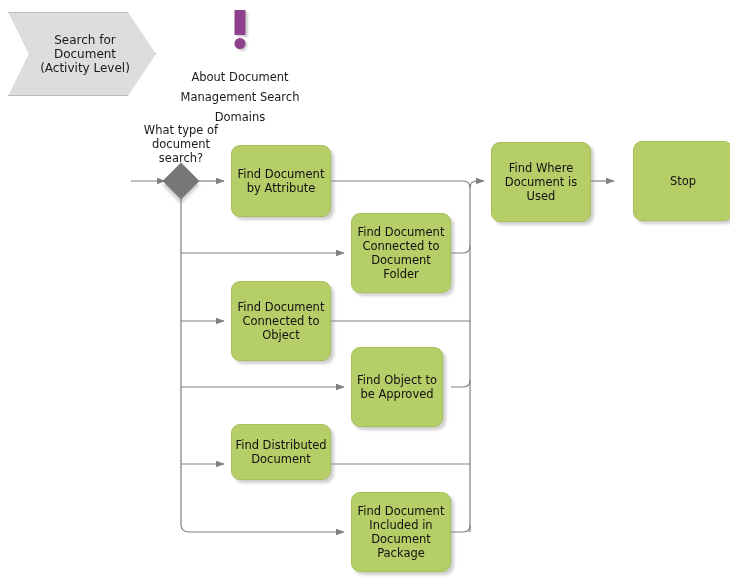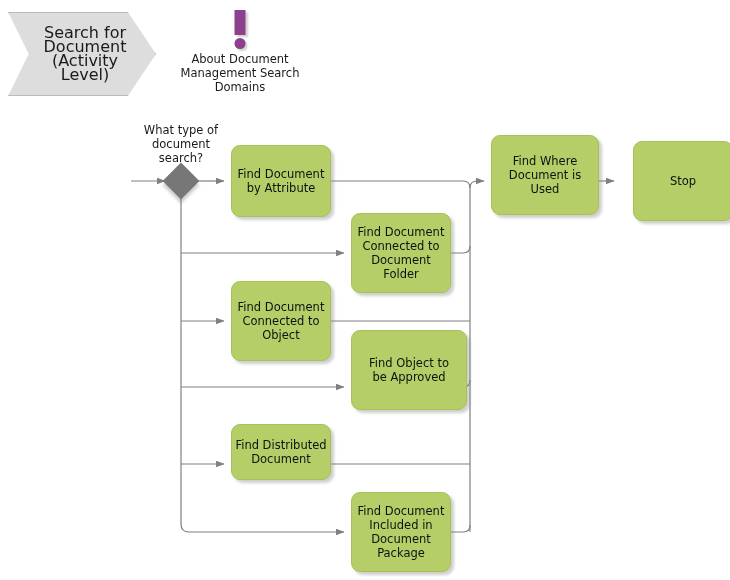--- a/index.html
+++ b/index.html
@@ -53,21 +53,21 @@
     filter: blur(2px);
     z-index: -1;
   }
   .banner .label {
     position: absolute;
     left: 22px;
     right: 16px;
     top: 50%;
     transform: translateY(-50%);
     text-align: center;
-    font-size: 16px;
+    font-size: 12px;
     line-height: 14px;
     color: #1a1a1a;
     white-space: pre-line;
   }
 
   
   .note {
     position: absolute;
     left: 160px;
     top: 8px;
@@ -93,24 +93,24 @@
     left: 50%;
     transform: translateX(-50%);
     top: 30px;
     width: 11px;
     height: 11px;
     border-radius: 50%;
     background: #8e3f8e;
     box-shadow: 2px 2px 2px rgba(150,150,150,0.45);
   }
   .note .note-label {
-    margin-top: 2px;
+    margin-top: 17px;
     text-align: center;
     font-size: 11.5px;
-    line-height: 14px;
+    line-height: 20px;
     color: #1a1a1a;
     white-space: pre-line;
   }
 
   
   .node {
     position: absolute;
     box-sizing: border-box;
     background: #b5ce68;
     border: 1px solid #a7c157;
@@ -210,26 +210,26 @@
 
   <div class="node" style="left: 231px; top: 145px; width: 100px; height: 72px;">Find Document
 by Attribute</div>
   <div class="node" style="left: 351px; top: 213px; width: 100px; height: 80px;">Find Document
 Connected to
 Document
 Folder</div>
   <div class="node" style="left: 231px; top: 281px; width: 100px; height: 80px;">Find Document
 Connected to
 Object</div>
-  <div class="node" style="left: 351px; top: 330px; width: 116px; height: 80px;">Find Object to
+  <div class="node" style="left: 351px; top: 347px; width: 92px; height: 80px;">Find Object to
 be Approved</div>
   <div class="node" style="left: 231px; top: 424px; width: 100px; height: 56px;">Find Distributed
 Document</div>
   <div class="node" style="left: 351px; top: 492px; width: 100px; height: 80px;">Find Document
 Included in
 Document
 Package</div>
-  <div class="node" style="left: 491px; top: 135px; width: 108px; height: 80px;">Find Where
+  <div class="node" style="left: 491px; top: 142px; width: 100px; height: 80px;">Find Where
 Document is
 Used</div>
   <div class="node" style="left: 621px; top: 141px; width: 100px; height: 80px; margin-left: 12px;">Stop</div>
 
 </div>
 
 </body></html>

